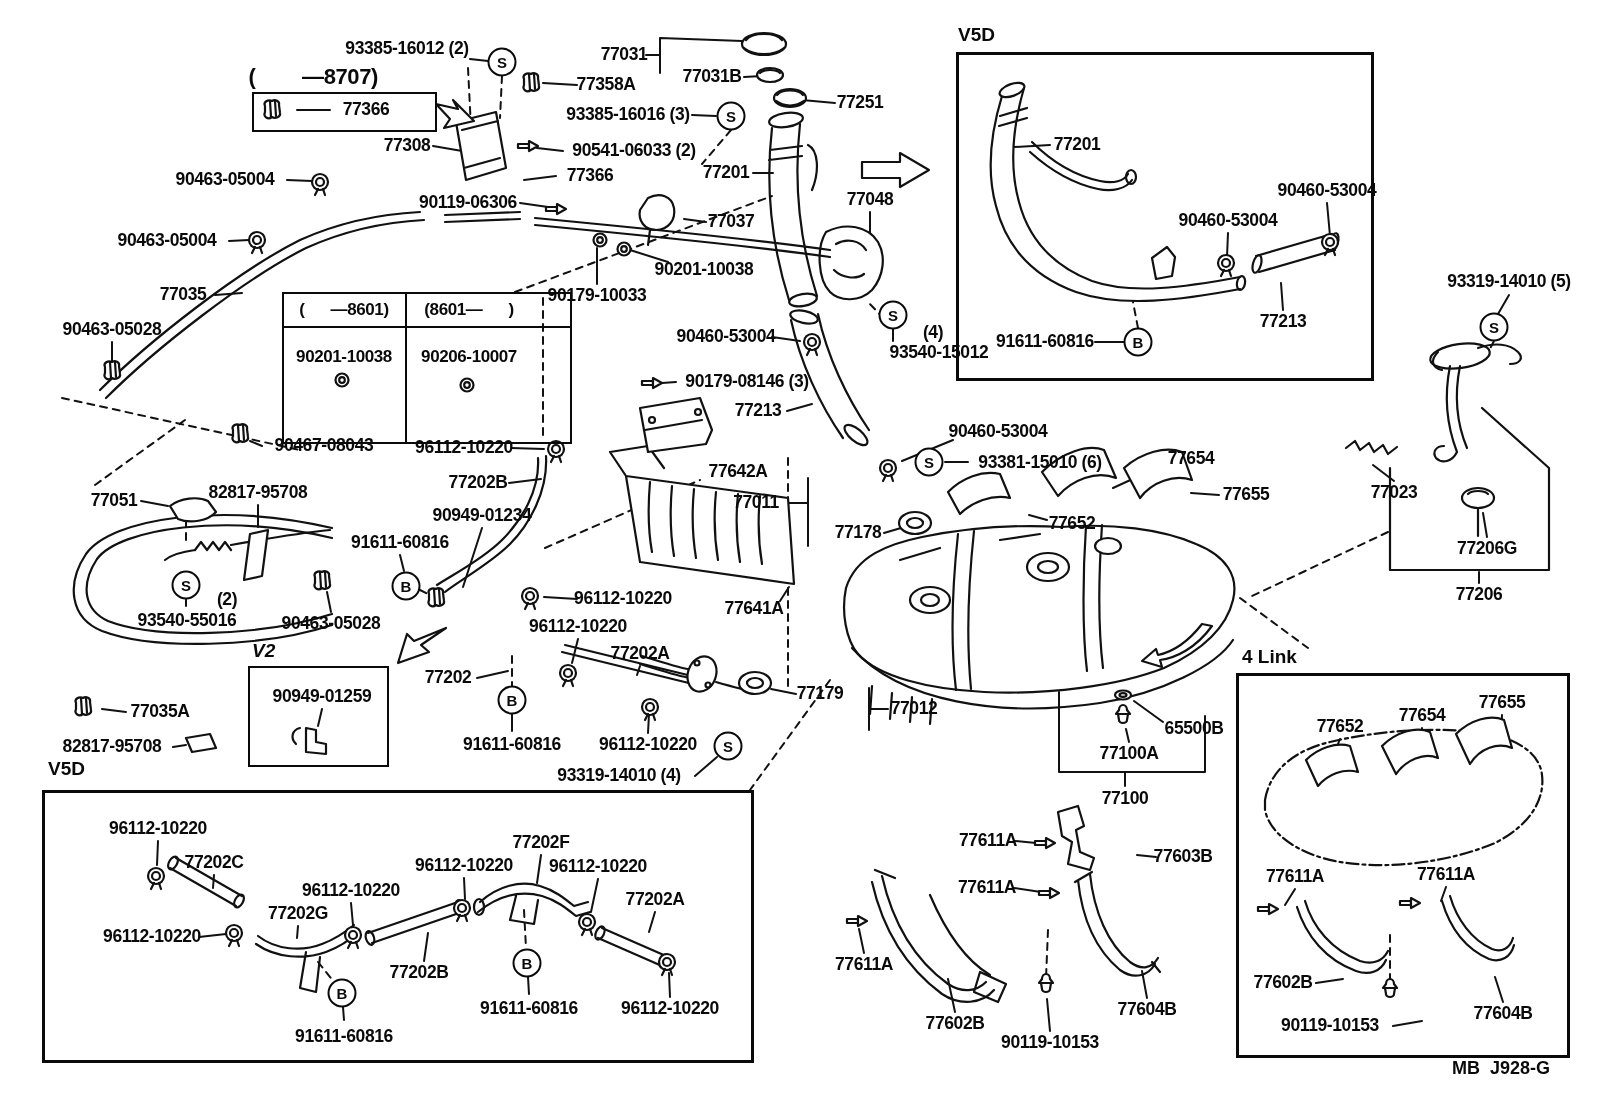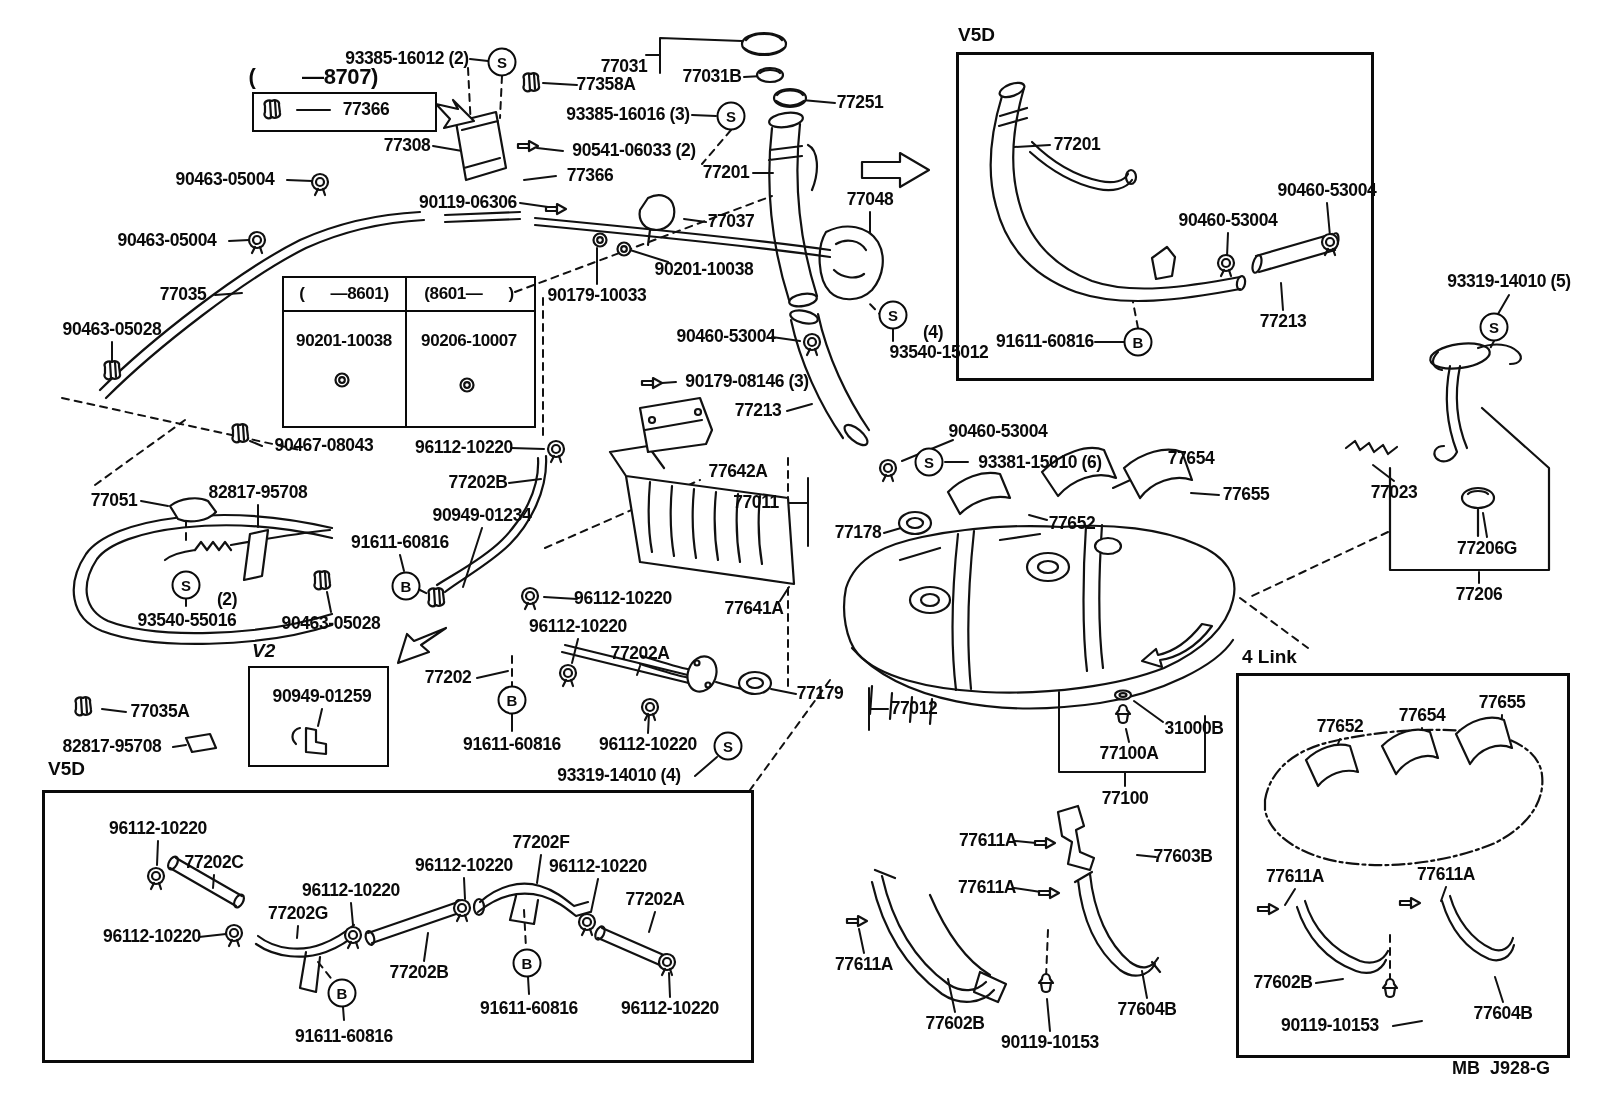--- a/index.html
+++ b/index.html
@@ -9,22 +9,22 @@
   .lbl{position:absolute;transform:translate(-50%,-50%);font-weight:bold;font-size:17.5px;
        letter-spacing:-0.4px;white-space:pre;z-index:3;line-height:1;}
   .callout{position:absolute;transform:translate(-50%,-50%);width:25px;height:25px;
        border:2.5px solid #0a0a0a;border-radius:50%;display:flex;align-items:center;
        justify-content:center;font-weight:bold;font-size:15px;background:#fff;z-index:3;line-height:1;}
   .box{position:absolute;border:3px solid #0a0a0a;z-index:2;}
   .thinbox{border-width:2.5px;}
   .sect{position:absolute;font-weight:bold;font-size:19px;z-index:3;white-space:pre;}
   .footer{position:absolute;font-weight:bold;font-size:18px;z-index:3;white-space:pre;}
   
-  #vtable{position:absolute;left:282px;top:276px;width:250px;height:148px;
-          border:2.5px solid #0a0a0a;z-index:2;}
+  #vtable{position:absolute;left:282px;top:292px;width:250px;height:148px;
+          border:2.5px solid #0a0a0a;z-index:2;padding-left:36px;}
   #vtable .vr{position:absolute;left:121px;top:0;width:0;height:100%;border-left:2.5px solid #0a0a0a;}
   #vtable .hr{position:absolute;left:0;top:32px;width:100%;height:0;border-top:2.5px solid #0a0a0a;}
   #vtable .tcell{position:absolute;transform:translate(-50%,-50%);font-weight:bold;
           font-size:17px;letter-spacing:-0.4px;white-space:pre;}
 </style>
 </head>
 <body>
 
 <div id="stage">
 
@@ -291,36 +291,36 @@
     <span class="tcell" style="left:60px;top:63px;">90201-10038</span>
     <span class="tcell" style="left:185px;top:63px;">90206-10007</span>
   </div>
 
   <div class="sect" style="left:958px;top:24px;">V5D</div>
   <div class="sect" style="left:252px;top:640px;font-style:italic;">V2</div>
   <div class="sect" style="left:48px;top:758px;">V5D</div>
   <div class="sect" style="left:1242px;top:646px;">4 Link</div>
 
   <div class="footer" style="left:1452px;top:1058px;">MB  J928-G</div>
-<div class="lbl" style="left: 407px; top: 59px;">93385-16012 (2)</div>
+<div class="lbl" style="left: 407px; top: 49px;">93385-16012 (2)</div>
     <div class="lbl" style="left: 252px; top: 77px; font-size: 22px;">(</div>
     <div class="lbl" style="left: 340px; top: 77px; font-size: 22px;">—8707)</div>
     <div class="lbl" style="left: 366px; top: 110px;">77366</div>
     <div class="lbl" style="left: 407px; top: 146px;">77308</div>
     <div class="lbl" style="left: 606px; top: 85px;">77358A</div>
     <div class="lbl" style="left: 628px; top: 115px;">93385-16016 (3)</div>
     <div class="lbl" style="left: 634px; top: 151px;">90541-06033 (2)</div>
     <div class="lbl" style="left: 590px; top: 176px;">77366</div>
     <div class="lbl" style="left: 468px; top: 203px;">90119-06306</div>
     <div class="lbl" style="left: 225px; top: 180px;">90463-05004</div>
     <div class="lbl" style="left: 167px; top: 241px;">90463-05004</div>
     <div class="lbl" style="left: 183px; top: 295px;">77035</div>
     <div class="lbl" style="left: 112px; top: 330px;">90463-05028</div>
     <div class="lbl" style="left: 324px; top: 446px;">90467-08043</div>
-    <div class="lbl" style="left: 624px; top: 55px; margin-top: 12px;">77031</div>
+    <div class="lbl" style="left: 624px; top: 55px;">77031</div>
     <div class="lbl" style="left: 712px; top: 77px;">77031B</div>
     <div class="lbl" style="left: 860px; top: 103px;">77251</div>
     <div class="lbl" style="left: 726px; top: 173px;">77201</div>
     <div class="lbl" style="left: 870px; top: 200px;">77048</div>
     <div class="lbl" style="left: 731px; top: 222px;">77037</div>
     <div class="lbl" style="left: 597px; top: 296px;">90179-10033</div>
     <div class="lbl" style="left: 704px; top: 270px;">90201-10038</div>
     <div class="lbl" style="left: 726px; top: 337px;">90460-53004</div>
     <div class="lbl" style="left: 747px; top: 382px;">90179-08146 (3)</div>
     <div class="lbl" style="left: 758px; top: 411px;">77213</div>
@@ -341,21 +341,21 @@
     <div class="lbl" style="left: 754px; top: 609px;">77641A</div>
     <div class="lbl" style="left: 623px; top: 599px;">96112-10220</div>
     <div class="lbl" style="left: 578px; top: 627px;">96112-10220</div>
     <div class="lbl" style="left: 640px; top: 654px;">77202A</div>
     <div class="lbl" style="left: 448px; top: 678px;">77202</div>
     <div class="lbl" style="left: 512px; top: 745px;">91611-60816</div>
     <div class="lbl" style="left: 648px; top: 745px;">96112-10220</div>
     <div class="lbl" style="left: 619px; top: 776px;">93319-14010 (4)</div>
     <div class="lbl" style="left: 820px; top: 694px;">77179</div>
     <div class="lbl" style="left: 914px; top: 709px;">77012</div>
-    <div class="lbl" style="left: 1194px; top: 729px;">31000B</div>
+    <div class="lbl" style="left: 1194px; top: 729px;">65500B</div>
     <div class="lbl" style="left: 1129px; top: 754px;">77100A</div>
     <div class="lbl" style="left: 1125px; top: 799px;">77100</div>
     <div class="lbl" style="left: 114px; top: 501px;">77051</div>
     <div class="lbl" style="left: 258px; top: 493px;">82817-95708</div>
     <div class="lbl" style="left: 227px; top: 600px;">(2)</div>
     <div class="lbl" style="left: 187px; top: 621px;">93540-55016</div>
     <div class="lbl" style="left: 331px; top: 624px;">90463-05028</div>
     <div class="lbl" style="left: 160px; top: 712px;">77035A</div>
     <div class="lbl" style="left: 112px; top: 747px;">82817-95708</div>
     <div class="lbl" style="left: 322px; top: 697px;">90949-01259</div>

